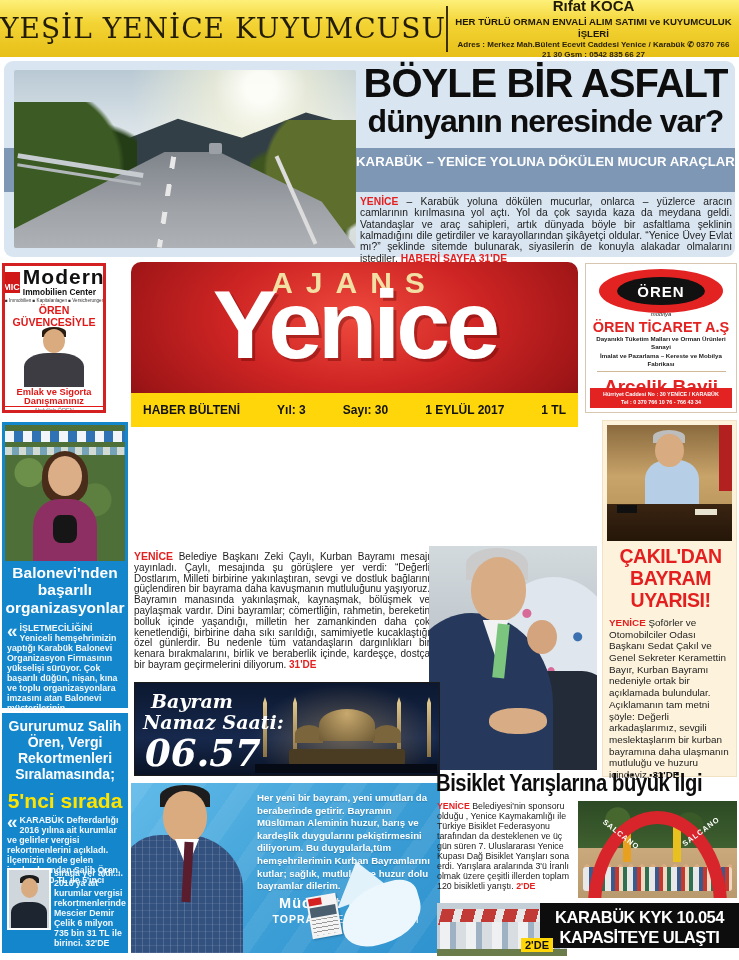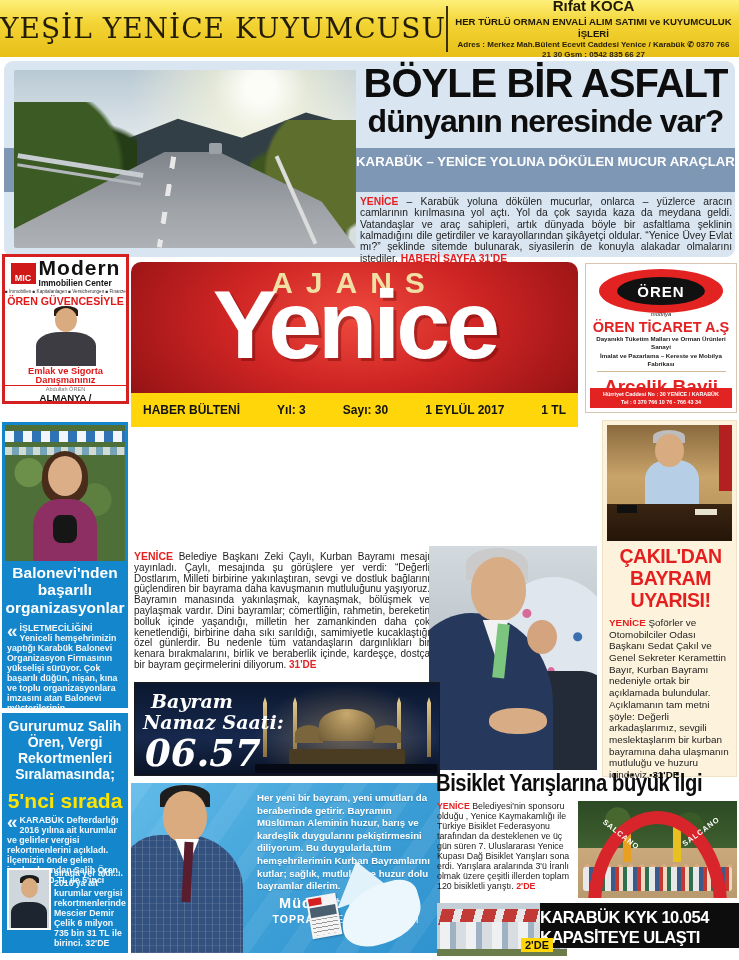--- a/index.html
+++ b/index.html
@@ -49,21 +49,21 @@
     background:linear-gradient(180deg,#7f848b,#9fa3a8 60%,#aeb1b5);
     clip-path:polygon(0 100%,100% 100%,90% 52%,60% 0,44% 0,0 80%)}
   .rs-dash{position:absolute;left:44%;bottom:0;width:5px;height:92px;transform:rotate(9deg);
     background:repeating-linear-gradient(180deg,#e8e8e8 0 12px,transparent 12px 28px)}
   .rs-edgeR{position:absolute;right:17%;bottom:0;width:4px;height:96px;transform:rotate(-24deg);background:#dcdcdc}
   .rs-rail{position:absolute;left:1%;top:52%;width:37%;height:5px;background:#c7ccd1;
     transform:rotate(9deg);box-shadow:0 9px 0 -1px #b2b7bc}
   .rs-van{position:absolute;left:57%;top:41%;width:13px;height:11px;background:#9aa0a6;border-radius:2px}
 
   
-  .mic{position:absolute;left:2px;top:254px;width:127px;height:150px;background:#fff;
+  .mic{position:absolute;left:2px;top:263px;width:104px;height:150px;background:#fff;
     border:3px solid #d42020;box-sizing:border-box;overflow:hidden;text-align:center}
   .mic-row{display:flex;align-items:center;justify-content:center;gap:3px;margin-top:2px}
   .mic-logo{width:25px;height:21px;background:#d01818;color:#fff;font-weight:900;font-size:9px;
     display:flex;align-items:flex-end;justify-content:center;line-height:1.2}
   .mic-brand{font-size:21px;font-weight:900;letter-spacing:1px;color:#111;line-height:.9}
   .mic-brand-sub{font-size:8.4px;font-weight:bold;color:#111;text-align:left}
   .mic-bullets{font-size:4.6px;color:#333;white-space:nowrap;overflow:hidden;margin-top:1px}
   .mic-slogan{color:#e01818;font-weight:900;font-size:10.6px;margin-top:1px}
   .mic-photo{position:relative;width:64px;height:58px;margin:1px auto 0}
   .mp-head{position:absolute;left:21px;top:0;width:22px;height:24px;background:#d9ab7f;border-radius:50%}
@@ -257,21 +257,21 @@
   
   .kyk-photo{position:absolute;left:437px;top:903px;width:130px;height:53px;overflow:hidden;background:#c4ced6}
   .ky-roof{position:absolute;left:2%;top:12%;width:96%;height:30%;
     background:repeating-linear-gradient(90deg,#c23a35 0 13px,#e8e8e8 13px 21px);transform:skewX(-14deg)}
   .ky-bld{position:absolute;left:2%;top:36%;width:96%;height:52%;
     background:repeating-linear-gradient(90deg,#eef0f2 0 10px,#9fb2c4 10px 16px,#d8dde2 16px 26px)}
   .ky-green{position:absolute;left:0;bottom:0;width:100%;height:13%;background:#6a7c4a}
   .kyk-badge{position:absolute;left:521px;top:938px;background:#ffd60a;color:#111;
     font-weight:900;font-size:11px;padding:1px 4px;z-index:4}
   .kyk-box{position:absolute;left:540px;top:903px;width:199px;height:45px;background:#0d0d0d;
-    color:#fff;text-align:left;font-weight:900;font-size:16.5px;line-height:1.22;
+    color:#fff;text-align:center;font-weight:900;font-size:16.5px;line-height:1.22;
     letter-spacing:-.5px;padding-top:4px;box-sizing:border-box}
 </style>
 </head>
 <body>
 
 <div class="page">
 
   <div class="banner">
     <div class="banner-shop">YEŞİL YENİCE KUYUMCUSU</div>
     <div class="banner-div"></div>

